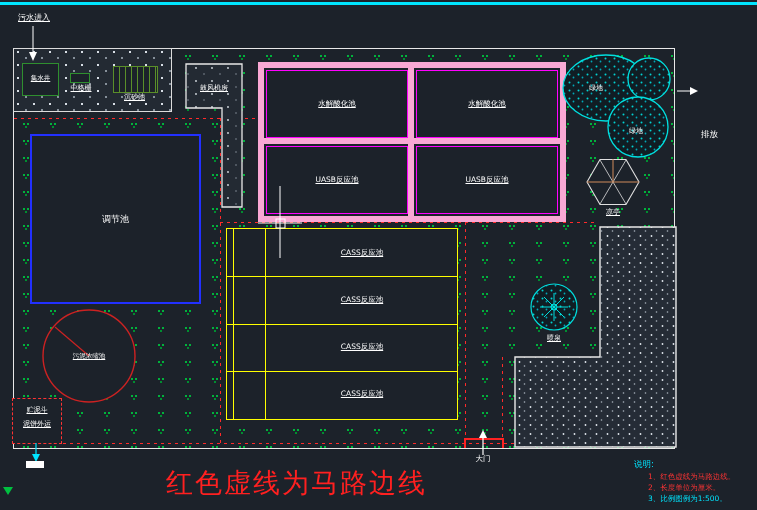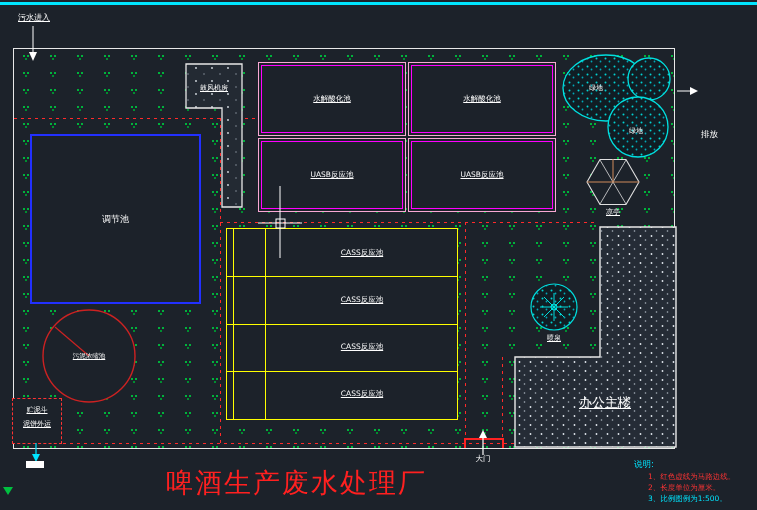--- a/index.html
+++ b/index.html
@@ -16,21 +16,21 @@
       radial-gradient(1.5px 2px at 12px 10px,#008f30 60%,transparent 65%);
     background-size:27px 17px;}
   .stip{background-color:#232a33;background-image:
       radial-gradient(1.2px 1.2px at 4px 3px,#d8dee5 70%,transparent 75%),
       radial-gradient(1px 1px at 12px 9px,#97a1ac 70%,transparent 75%);
       background-size:16px 13px;}
   .lbl{position:absolute;color:#ffffff;font-size:7px;line-height:1.25;text-align:center;
        white-space:nowrap;z-index:30;}
   .ul{text-decoration:underline;}
   .tank{position:absolute;background:#1c222a;z-index:10;}
-  .magenta{border:1px solid #f9a8d4;}
+  .magenta{border:6px solid #f9a8d4;}
   .m-inner{position:absolute;inset:2px;border:1px solid #ff00ff;}
   .tank .c{position:absolute;inset:0;display:flex;align-items:center;justify-content:center;
            color:#fff;font-size:7.5px;}
   .road-h{position:absolute;height:1px;z-index:8;
           background:repeating-linear-gradient(90deg,#ff2a2a 0 3px,transparent 3px 7px);}
   .road-v{position:absolute;width:1px;z-index:8;
           background:repeating-linear-gradient(180deg,#ff2a2a 0 3px,transparent 3px 7px);}
   .yline-v{position:absolute;width:1px;background:#ffff00;top:0;bottom:0;}
   .yline-h{position:absolute;height:1px;background:#ffff00;left:0;right:0;}
   #svglayer{position:absolute;left:0;top:0;z-index:20;pointer-events:none;}
@@ -50,20 +50,30 @@
 
   <div class="abs" id="site"></div>
 
   <div class="road-h" style="left:14px;top:118px;width:243px;"></div>
   <div class="road-v" style="left:220px;top:118px;height:325px;"></div>
   <div class="road-h" style="left:220px;top:222px;width:377px;"></div>
   <div class="road-v" style="left:465px;top:222px;height:221px;"></div>
   <div class="road-h" style="left:14px;top:443px;width:586px;"></div>
   <div class="road-v" style="left:502px;top:357px;height:86px;"></div>
 
+  <div class="abs stip" style="left:13px;top:48px;width:157px;height:62px;border:1px solid #dcdcdc;z-index:6;">
+    <div class="abs" style="left:8px;top:14px;width:35px;height:31px;border:1px solid #2f8f2f;background:#1c222a;">
+      <div class="lbl ul" style="left:0;right:0;top:10px;font-size:6.5px;">集水井</div>
+    </div>
+    <div class="abs" style="left:56px;top:24px;width:18px;height:8px;border:1px solid #2f8f2f;background:#1c222a;"></div>
+    <div class="lbl ul" style="left:47px;top:35px;width:40px;">中格栅</div>
+    <div class="abs" style="left:99px;top:17px;width:43px;height:25px;border:1px solid #5a8f29;
+         background:repeating-linear-gradient(90deg,#1c222a 0 5px,#5a8f29 5px 6px);"></div>
+    <div class="lbl ul" style="left:99px;top:44px;width:43px;">沉砂池</div>
+  </div>
 
   <div class="tank magenta" style="left:258px;top:62px;width:146px;height:72px;">
     <div class="m-inner"></div>
     <div class="c ul">水解酸化池</div>
   </div>
   <div class="tank magenta" style="left:408px;top:62px;width:146px;height:72px;">
     <div class="m-inner"></div>
     <div class="c ul">水解酸化池</div>
   </div>
   <div class="tank magenta" style="left:258px;top:138px;width:146px;height:72px;">
@@ -165,24 +175,23 @@
   </svg>
 
   <div class="lbl ul" style="left:18px;top:13px;font-size:8px;">污水进入</div>
   <div class="lbl" style="left:701px;top:85px;font-size:8.5px;margin-top:44px;">排放</div>
   <div class="lbl ul" style="left:190px;top:84px;width:48px;">鼓风机房</div>
   <div class="lbl ul" style="left:43px;top:352px;width:92px;font-size:6.5px;">污泥浓缩池</div>
   <div class="lbl" style="left:584px;top:84px;width:24px;">绿地</div>
   <div class="lbl" style="left:624px;top:127px;width:24px;">绿地</div>
   <div class="lbl ul" style="left:601px;top:208px;width:24px;">凉亭</div>
   <div class="lbl ul" style="left:542px;top:334px;width:24px;">喷泉</div>
-  <div class="lbl ul" style="left:550px;top:395px;width:110px;font-size:13px;">办公主楼</div>
   <div class="lbl" style="left:469px;top:454px;width:28px;font-size:7.5px;">大门</div>
 
-  <div id="title">啤酒生产废水处理厂</div>
+  <div id="title">红色虚线为马路边线</div>
 
   <div id="notes">
     <div class="hd">说明:</div>
     <div class="it note-red">1、红色虚线为马路边线。</div>
     <div class="it note-red">2、长度单位为厘米。</div>
     <div class="it note-cyan">3、比例图例为1:500。</div>
   </div>
 
 </div>
 

